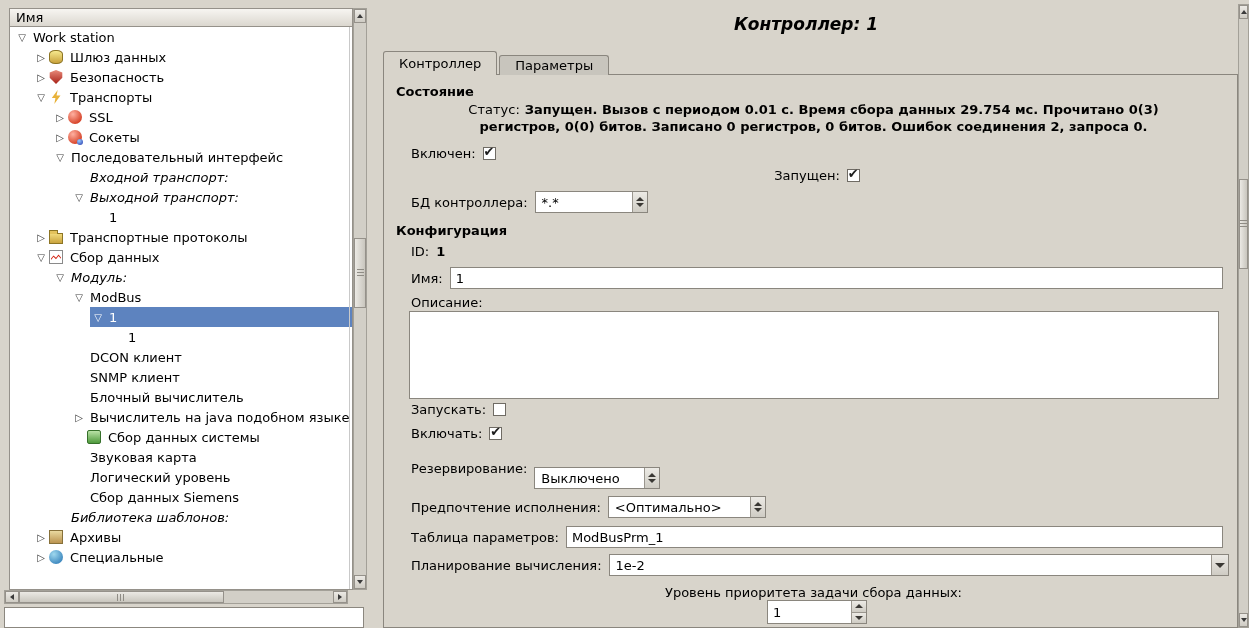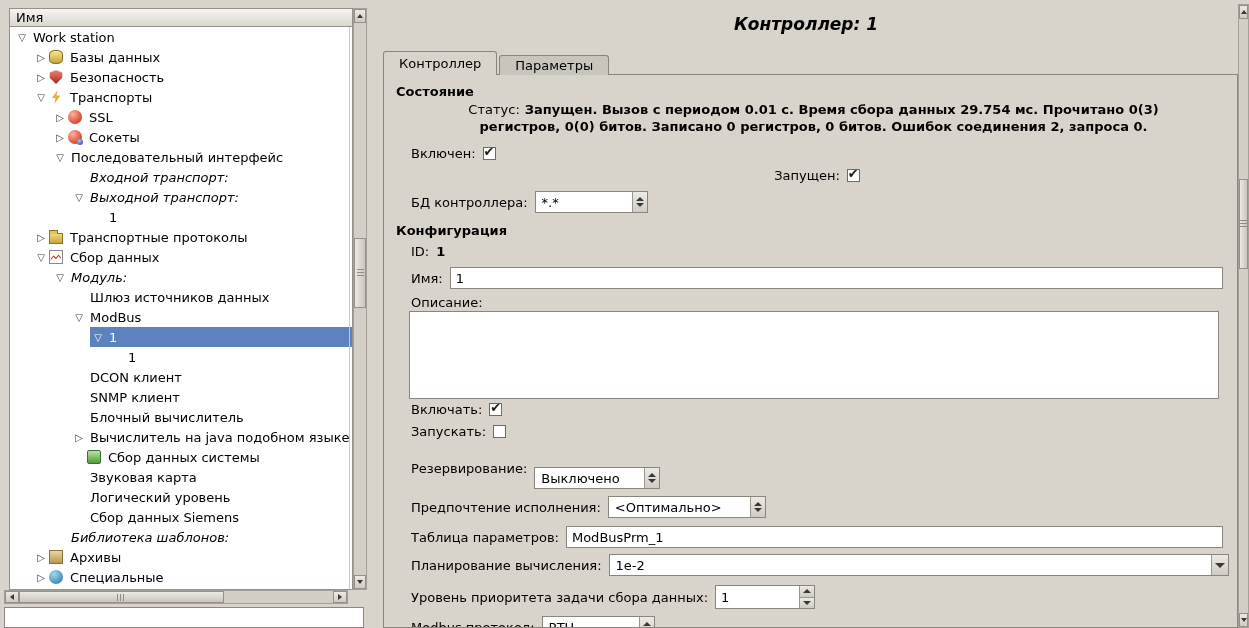--- a/index.html
+++ b/index.html
@@ -121,21 +121,21 @@
             <span class="row-content">
               <span class="expander">▽</span>
               <span class="tlabel">Work station</span>
             </span>
           </div>
           <div class="tree-row">
             <span class="indent" style="width: 23px;"></span>
             <span class="row-content">
               <span class="expander">▷</span>
               <span class="ticon databases-icon"></span>
-              <span class="tlabel">Базы данных</span>
+              <span class="tlabel">Шлюз данных</span>
             </span>
           </div>
           <div class="tree-row">
             <span class="indent" style="width: 23px;"></span>
             <span class="row-content">
               <span class="expander">▷</span>
               <span class="ticon security-icon"></span>
               <span class="tlabel">Безопасность</span>
             </span>
           </div>
@@ -205,27 +205,20 @@
               <span class="expander">▽</span>
               <span class="ticon daq-icon"></span>
               <span class="tlabel">Сбор данных</span>
             </span>
           </div>
           <div class="tree-row">
             <span class="indent" style="width: 42px;"></span>
             <span class="row-content">
               <span class="expander">▽</span>
               <span class="tlabel italic">Модуль:</span>
-            </span>
-          </div>
-          <div class="tree-row">
-            <span class="indent" style="width: 61px;"></span>
-            <span class="row-content">
-              <span class="expander"></span>
-              <span class="tlabel">Шлюз источников данных</span>
             </span>
           </div>
           <div class="tree-row">
             <span class="indent" style="width: 61px;"></span>
             <span class="row-content">
               <span class="expander">▽</span>
               <span class="tlabel">ModBus</span>
             </span>
           </div>
           <div class="tree-row selected">
@@ -402,28 +395,28 @@
     <div class="frow" style="margin-bottom:6px;">
       <span>Имя:</span>
       <input class="tinput grow" value="1" style="">
     </div>
 
     <div class="frow" style="margin-bottom:1px;">
       <span>Описание:</span>
     </div>
     <textarea class="tarea" value="" style=""></textarea>
 
+    <div class="frow" style="margin-bottom:9px;">
+      <span>Запускать:</span>
+      <span class="cb"></span>
+    </div>
+
     <div class="frow" style="margin-bottom:7px;">
       <span>Включать:</span>
       <span class="cb checked"></span>
-    </div>
-
-    <div class="frow" style="margin-bottom:9px;">
-      <span>Запускать:</span>
-      <span class="cb"></span>
     </div>
 
     <div class="frow" style="margin-bottom:7px;">
       <span>Резервирование:</span>
       <div class="combo" style="width:126px;margin-top:19px;">
         <span class="cval">Выключено</span>
         <span class="cbtn">
             <i class="tri-u"></i>
             <i class="tri-d"></i>
           </span>
@@ -449,21 +442,21 @@
     <div class="frow" style="margin-bottom:9px;margin-right:2px;">
       <span>Планирование вычисления:</span>
       <div class="combo wide">
         <span class="cval">1e-2</span>
         <span class="cbtn">
             <i class="tri-d big"></i>
           </span>
       </div>
     </div>
 
-    <div class="frow" style="margin-bottom:7px;">
+    <div class="frow" style="margin-bottom:7px;flex-direction:column;">
       <span>Уровень приоритета задачи сбора данных:</span>
       <div class="spinbox">
         <span class="spin-val">1</span>
         <span class="spin-btns">
           <span class="sbt">
               <i class="tri-u"></i>
             </span>
           <span class="sbt">
               <i class="tri-d"></i>
             </span>

